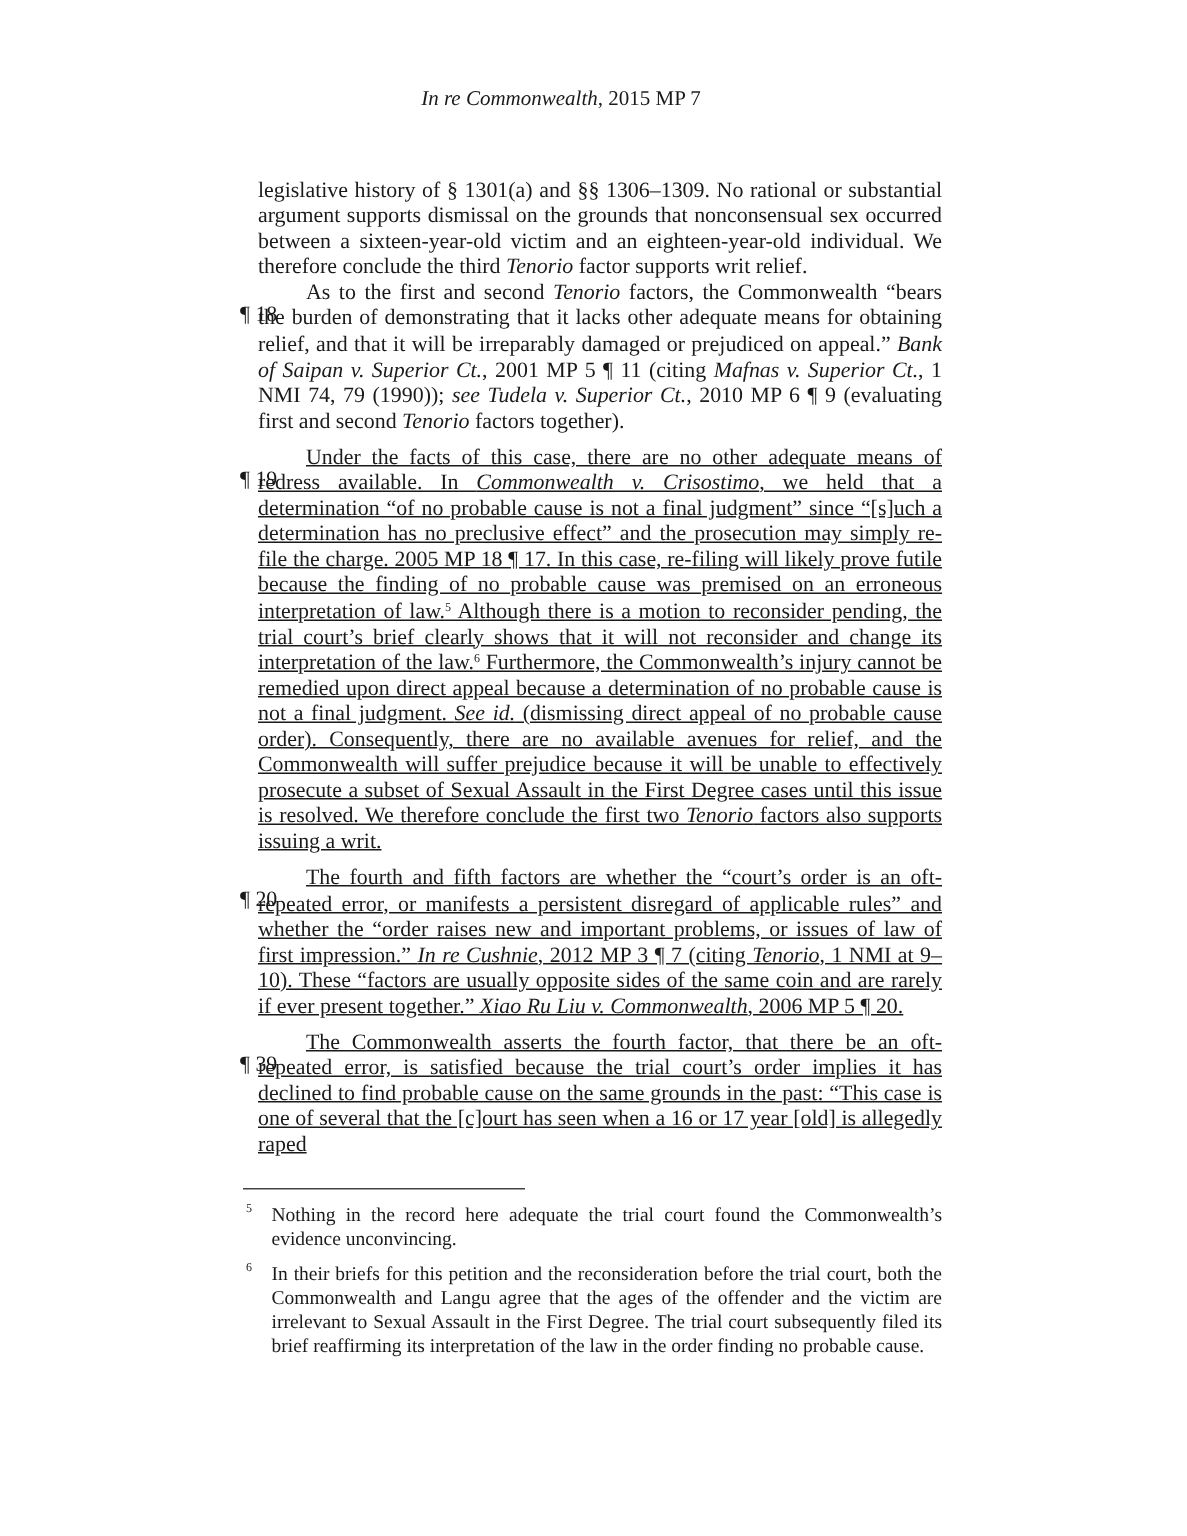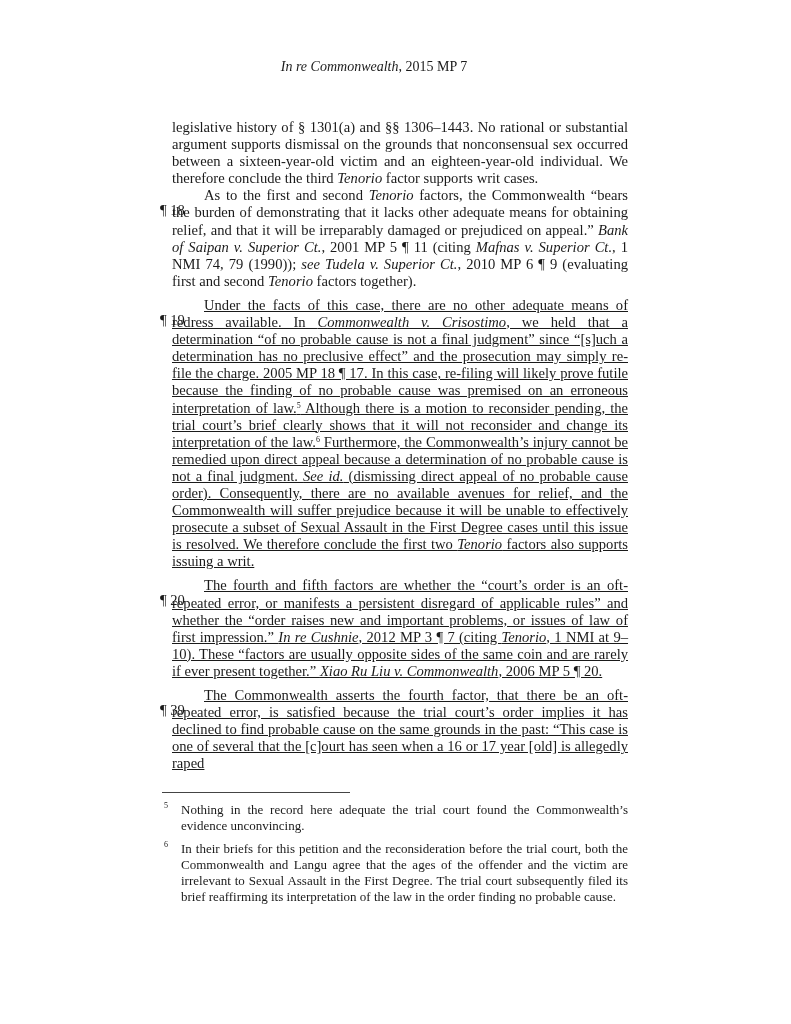--- a/index.html
+++ b/index.html
@@ -45,21 +45,21 @@
     position: absolute; left: -17px; top: -4px; font-size: 8px;
   }
 </style>
 </head>
 <body>
 
 <div class="page-header"><i>In re Commonwealth</i><span>, 2015 MP 7</span></div>
 
 <div class="body-text">
 
-  <p class="lead"><span>legislative history of § 1301(a) and §§ 1306–1443. No rational or substantial argument supports dismissal on the grounds that nonconsensual sex occurred between a sixteen-year-old victim and an eighteen-year-old individual. We therefore conclude the third </span><i>Tenorio</i><span> factor supports writ cases.</span></p>
+  <p class="lead"><span>legislative history of § 1301(a) and §§ 1306–1309. No rational or substantial argument supports dismissal on the grounds that nonconsensual sex occurred between a sixteen-year-old victim and an eighteen-year-old individual. We therefore conclude the third </span><i>Tenorio</i><span> factor supports writ relief.</span></p>
 
 
   <p class="para"><span class="pnum">¶ 18</span><span class="indent"></span><span>As to the first and second </span><i>Tenorio</i><span> factors, the Commonwealth “bears the burden of demonstrating that it lacks other adequate means for obtaining relief, and that it will be irreparably damaged or prejudiced on appeal.” </span><i>Bank of Saipan v. Superior Ct.</i><span>, 2001 MP 5 ¶ 11 (citing </span><i>Mafnas v. Superior Ct.</i><span>, 1 NMI 74, 79 (1990)); </span><i>see Tudela v. Superior Ct.</i><span>, 2010 MP 6 ¶ 9 (evaluating first and second </span><i>Tenorio</i><span> factors together).</span></p>
 
   <p class="para"><span class="pnum">¶ 19</span><span class="indent"></span><span>Under the facts of this case, there are no other adequate means of redress available. In </span><i>Commonwealth v. Crisostimo</i><span>, we held that a determination “of no probable cause is not a final judgment” since “[s]uch a determination has no preclusive effect” and the prosecution may simply re-file the charge. 2005 MP 18 ¶ 17. In this case, re-filing will likely prove futile because the finding of no probable cause was premised on an erroneous interpretation of law.</span><sup>5</sup><span> Although there is a motion to reconsider pending, the trial court’s brief clearly shows that it will not reconsider and change its interpretation of the law.</span><sup>6</sup><span> Furthermore, the Commonwealth’s injury cannot be remedied upon direct appeal because a determination of no probable cause is not a final judgment. </span><i>See id.</i><span> (dismissing direct appeal of no probable cause order). Consequently, there are no available avenues for relief, and the Commonwealth will suffer prejudice because it will be unable to effectively prosecute a subset of Sexual Assault in the First Degree cases until this issue is resolved. We therefore conclude the first two </span><i>Tenorio</i><span> factors also supports issuing a writ.</span></p>
 
 
   <p class="para"><span class="pnum">¶ 20</span><span class="indent"></span><span>The fourth and fifth factors are whether the “court’s order is an oft-repeated error, or manifests a persistent disregard of applicable rules” and whether the “order raises new and important problems, or issues of law of first impression.” </span><i>In re Cushnie</i><span>, 2012 MP 3 ¶ 7 (citing </span><i>Tenorio</i><span>, 1 NMI at 9–10). These “factors are usually opposite sides of the same coin and are rarely if ever present together.” </span><i>Xiao Ru Liu v. Commonwealth</i><span>, 2006 MP 5 ¶ 20.</span></p>
 
   <p class="para"><span class="pnum">¶ 39</span><span class="indent"></span><span>The Commonwealth asserts the fourth factor, that there be an oft-repeated error, is satisfied because the trial court’s order implies it has declined to find probable cause on the same grounds in the past: “This case is one of several that the [c]ourt has seen when a 16 or 17 year [old] is allegedly raped</span></p>

